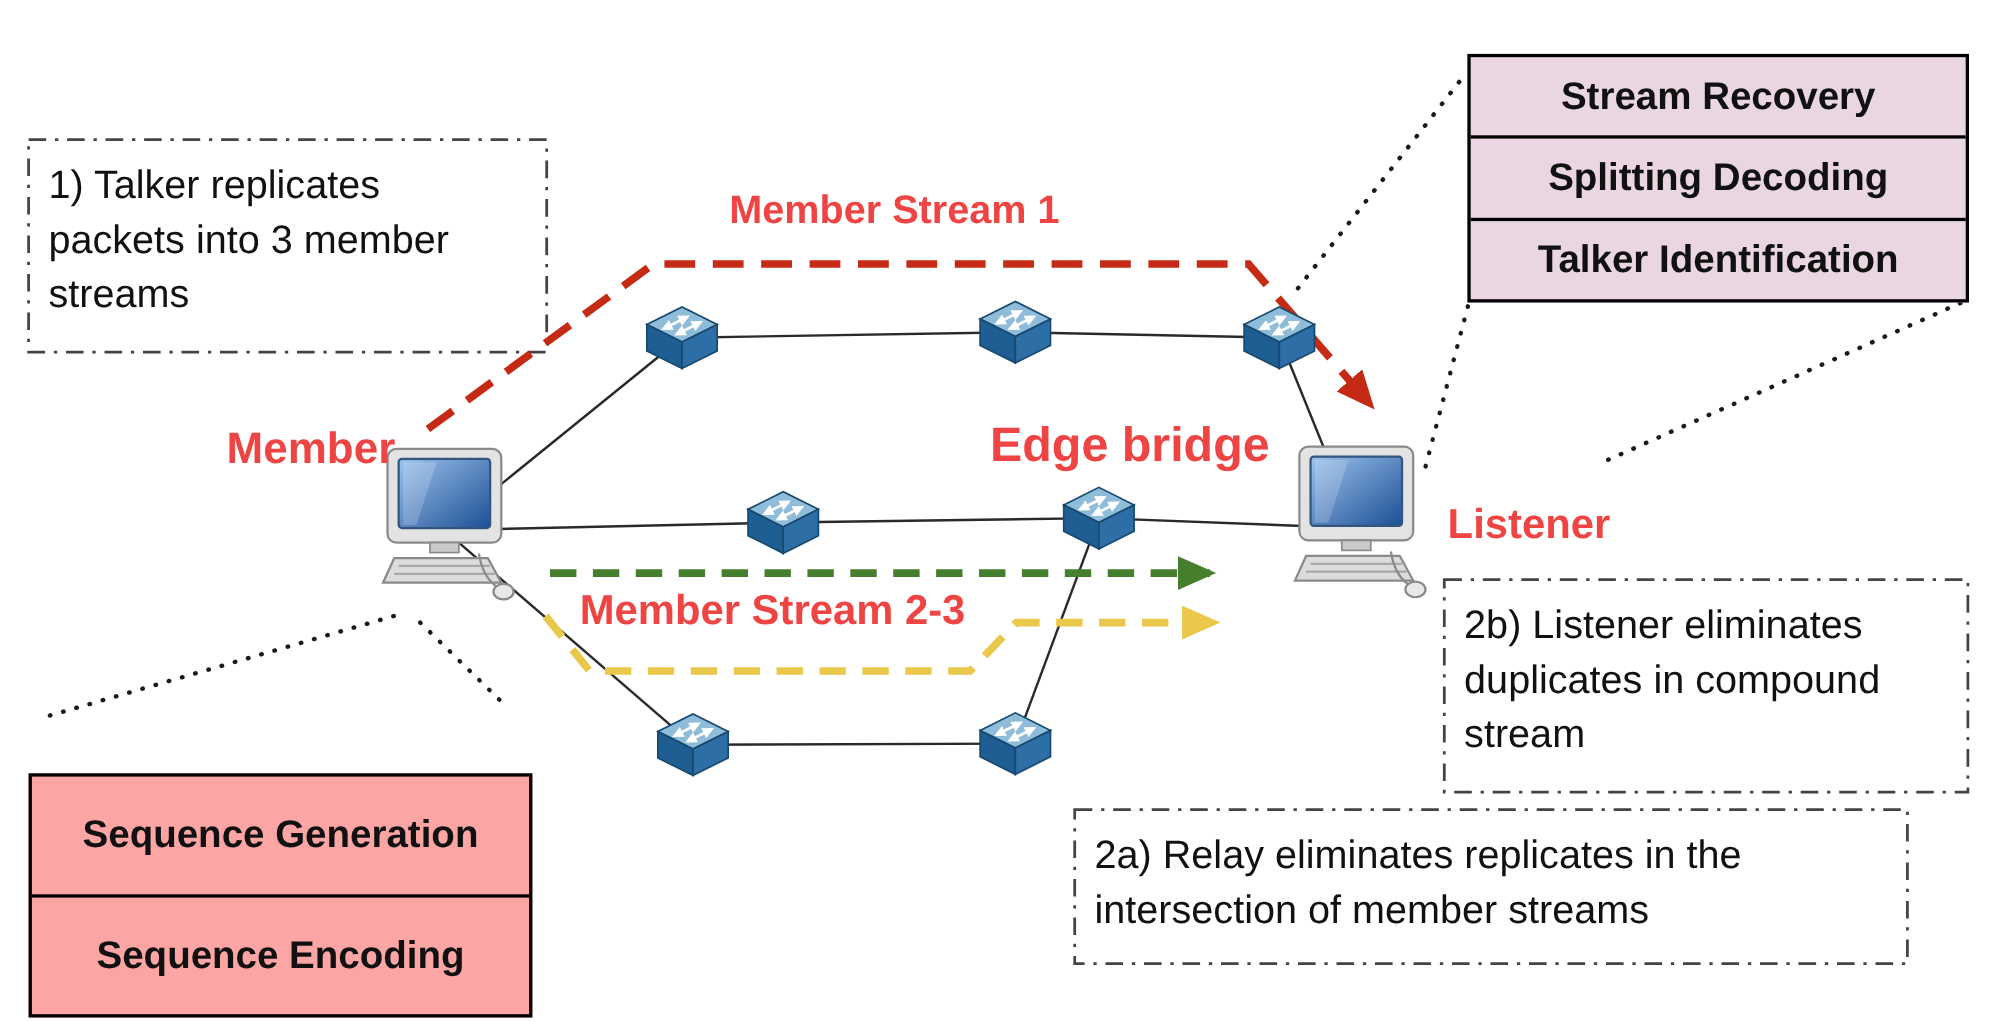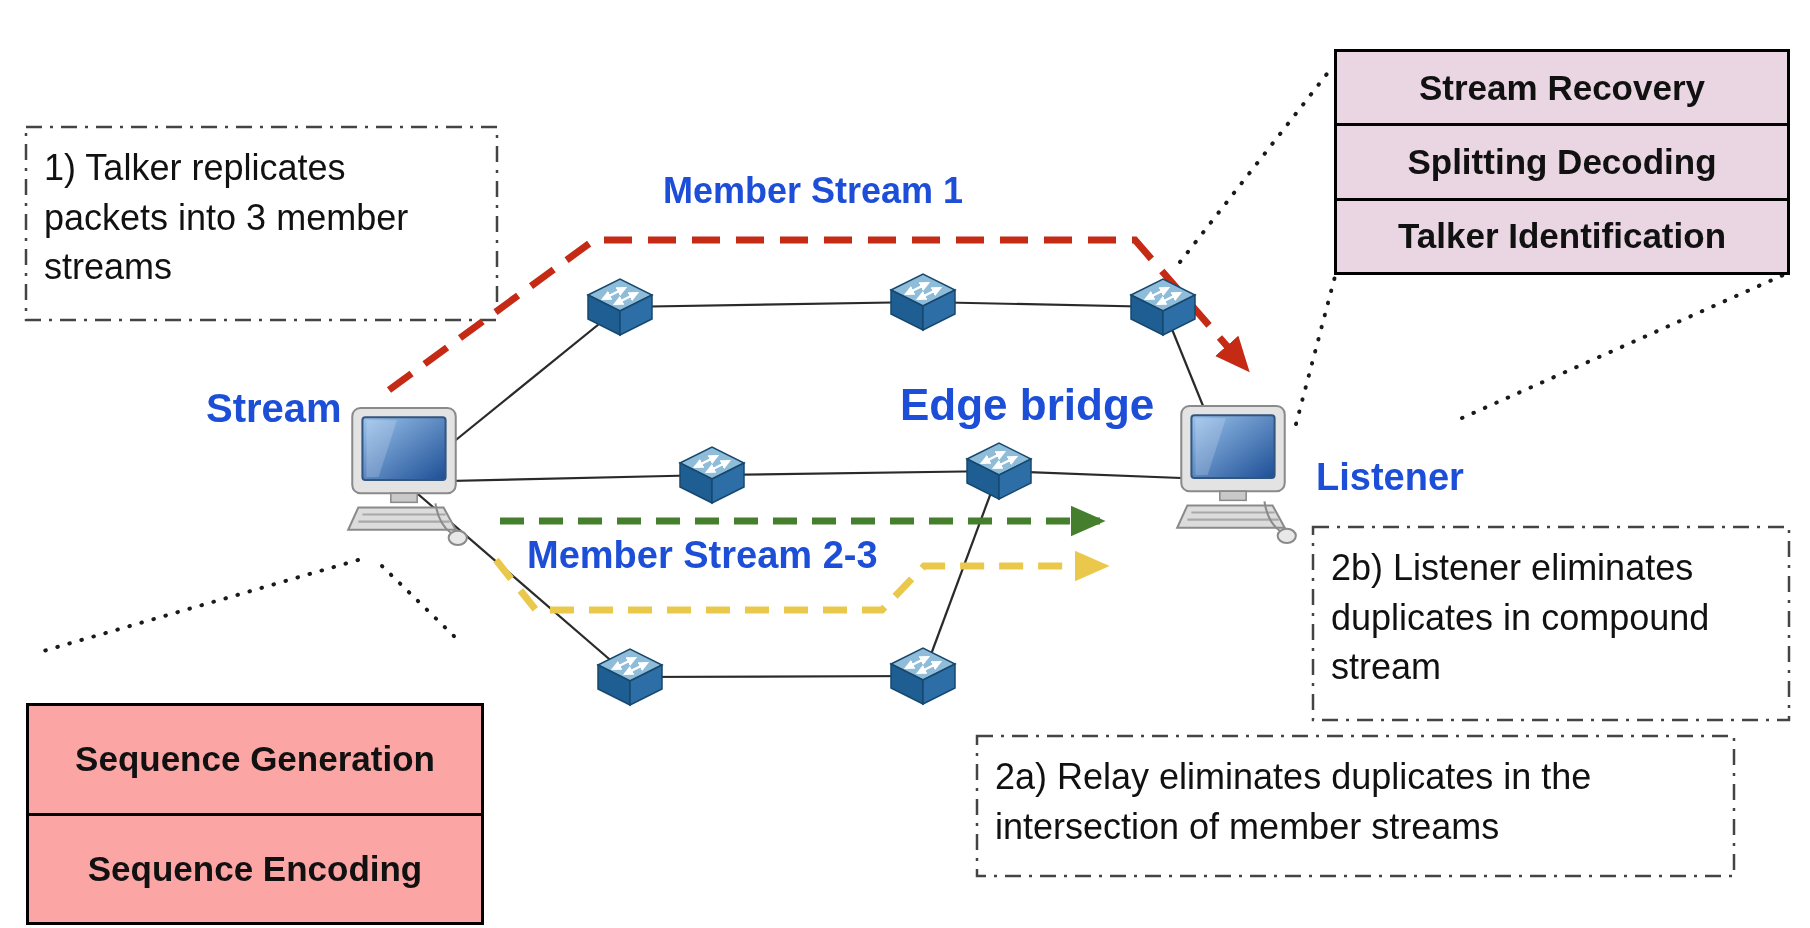--- a/index.html
+++ b/index.html
@@ -23,21 +23,21 @@
     padding: 16px 18px;
     box-sizing: border-box;
   }
   #note-step1 { left: 26px;  top: 127px; width: 471px; height: 193px; }
   #note-step2a { left: 977px; top: 736px; width: 757px; height: 140px; }
   #note-step2b { left: 1313px; top: 527px; width: 476px; height: 193px; }
 
   .label {
     position: absolute;
     font-weight: bold;
-    color: #1d4ed8;
+    color: #ef4444;
     white-space: nowrap;
   }
   #talker-label   { left: 206px;  top: 386px; font-size: 40px; }
   #listener-label { left: 1316px; top: 456px; font-size: 38px; }
   #member-stream-1-label   { left: 663px; top: 170px; font-size: 36px; }
   #edge-bridge-label       { left: 880px; top: 380px; font-size: 44px; margin-left: 20px; }
   #member-stream-2-3-label { left: 527px; top: 534px; font-size: 38px; }
 
   .stack {
     position: absolute;
@@ -146,24 +146,24 @@
     <use href="#sym-switch" x="671" y="439" width="82" height="72"></use>
     <use href="#sym-switch" x="958" y="435" width="82" height="72"></use>
     <use href="#sym-switch" x="589" y="641" width="82" height="72"></use>
     <use href="#sym-switch" x="882" y="640" width="82" height="72"></use>
 
     <use href="#sym-computer" x="338" y="406" width="132" height="142"></use>
     <use href="#sym-computer" x="1167" y="404" width="132" height="142"></use>
   </svg>
 
   <div class="note" id="note-step1">1) Talker replicates packets into 3 member streams</div>
-  <div class="note" id="note-step2a">2a) Relay eliminates duplicates in the intersection of member streams</div>
+  <div class="note" id="note-step2a">2a) Relay eliminates replicates in the intersection of member streams</div>
   <div class="note" id="note-step2b">2b) Listener eliminates duplicates in compound stream</div>
 
-  <div class="label" id="talker-label">Stream</div>
+  <div class="label" id="talker-label">Member</div>
   <div class="label" id="listener-label">Listener</div>
   <div class="label" id="member-stream-1-label">Member Stream 1</div>
   <div class="label" id="edge-bridge-label">Edge bridge</div>
   <div class="label" id="member-stream-2-3-label">Member Stream 2-3</div>
 
   <div class="stack" id="listener-stack">
     <div class="cell">Stream Recovery</div>
     <div class="cell">Splitting Decoding</div>
     <div class="cell">Talker Identification</div>
   </div>

